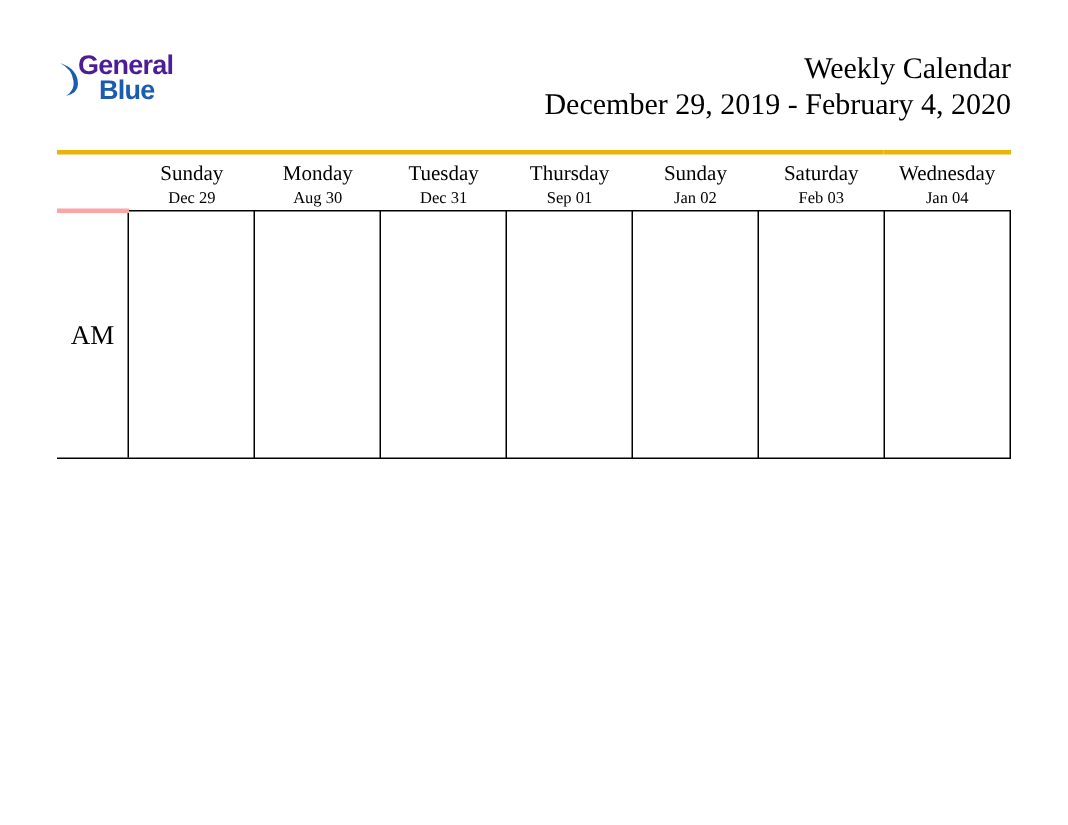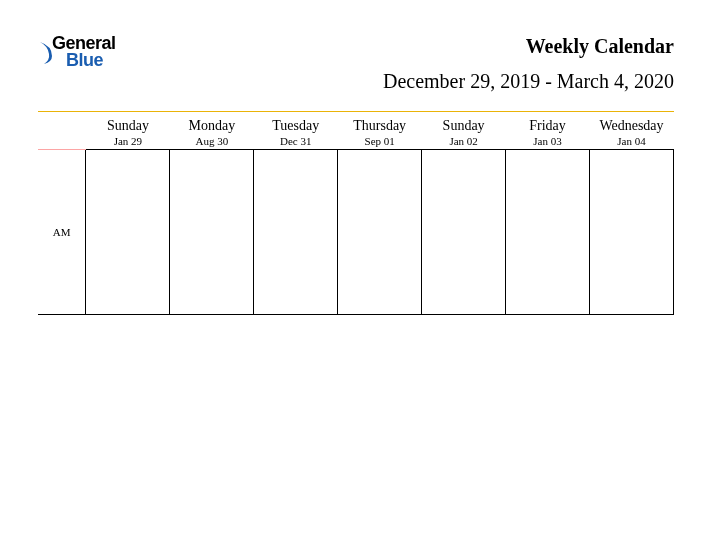--- a/index.html
+++ b/index.html
@@ -24,67 +24,67 @@
       font-family: Arial, sans-serif;
       font-weight: bold;
       font-size: 18px;
       line-height: 1;
     }
     .logo-text {
       display: flex;
       flex-direction: column;
       line-height: 0.95;
     }
-    .logo-general { color: #000000; letter-spacing: -0.5px; text-align: right; }
+    .logo-general { color: #4c1d95; letter-spacing: -0.5px; text-align: right; }
     .logo-blue { color: #1a5db0; letter-spacing: -0.5px; padding-left: 14px; }
     .logo-swoosh {
       width: 18px;
       height: 26px;
       margin-right: -4px;
       margin-top: 2px;
     }
     .title-block {
       text-align: right;
     }
     .title {
       font-size: 20px;
-      font-weight: bold;
-      margin-bottom: 12px;
+      font-weight: normal;
+      margin-bottom: 1px;
     }
     .date-range {
       font-size: 20px;
       font-weight: normal;
     }
     .calendar {
       width: 100%;
       border-collapse: collapse;
     }
     .top-rule td, .top-rule th {
-      border-top: 1px solid #eab308;
+      border-top: 3px solid #eab308;
     }
     .day-head {
       text-align: center;
       padding: 6px 0 2px 0;
       font-weight: normal;
     }
     .day-name {
       font-size: 14px;
       display: block;
     }
     .day-date {
       font-size: 11px;
       display: block;
       margin-top: 1px;
     }
     .period-label {
-      font-size: 11px;
+      font-size: 18px;
       text-align: center;
       vertical-align: middle;
       width: 48px;
-      border-top: 1px solid #fca5a5;
+      border-top: 3px solid #fca5a5;
       border-bottom: 1px solid #000;
     }
     .slot {
       border: 1px solid #000;
       height: 165px;
       width: 84px;
     }
     .corner {
       width: 48px;
     }
@@ -97,51 +97,51 @@
     <svg class="logo-swoosh" viewBox="0 0 18 26">
       <path d="M 2 2 Q 14 6 14 16 Q 14 22 6 24 Q 12 20 11 14 Q 10 6 2 2 Z" fill="#1a5db0"></path>
     </svg>
     <div class="logo-text">
       <span class="logo-general">General</span>
       <span class="logo-blue">Blue</span>
     </div>
   </div>
   <div class="title-block">
     <div class="title">Weekly Calendar</div>
-    <div class="date-range">December 29, 2019 - March 4, 2020</div>
+    <div class="date-range">December 29, 2019 - February 4, 2020</div>
   </div>
 </div>
 
 <table class="calendar">
   <tbody>
       <tr class="top-rule">
     <th class="corner"></th>
     <th class="day-head">
       <span class="day-name">Sunday</span>
-      <span class="day-date">Jan 29</span>
+      <span class="day-date">Dec 29</span>
     </th>
     <th class="day-head">
       <span class="day-name">Monday</span>
       <span class="day-date">Aug 30</span>
     </th>
     <th class="day-head">
       <span class="day-name">Tuesday</span>
       <span class="day-date">Dec 31</span>
     </th>
     <th class="day-head">
       <span class="day-name">Thursday</span>
       <span class="day-date">Sep 01</span>
     </th>
     <th class="day-head">
       <span class="day-name">Sunday</span>
       <span class="day-date">Jan 02</span>
     </th>
     <th class="day-head">
-      <span class="day-name">Friday</span>
-      <span class="day-date">Jan 03</span>
+      <span class="day-name">Saturday</span>
+      <span class="day-date">Feb 03</span>
     </th>
     <th class="day-head">
       <span class="day-name">Wednesday</span>
       <span class="day-date">Jan 04</span>
     </th>
   </tr>
   <tr>
     <td class="period-label">AM</td>
     <td class="slot"></td>
     <td class="slot"></td>

